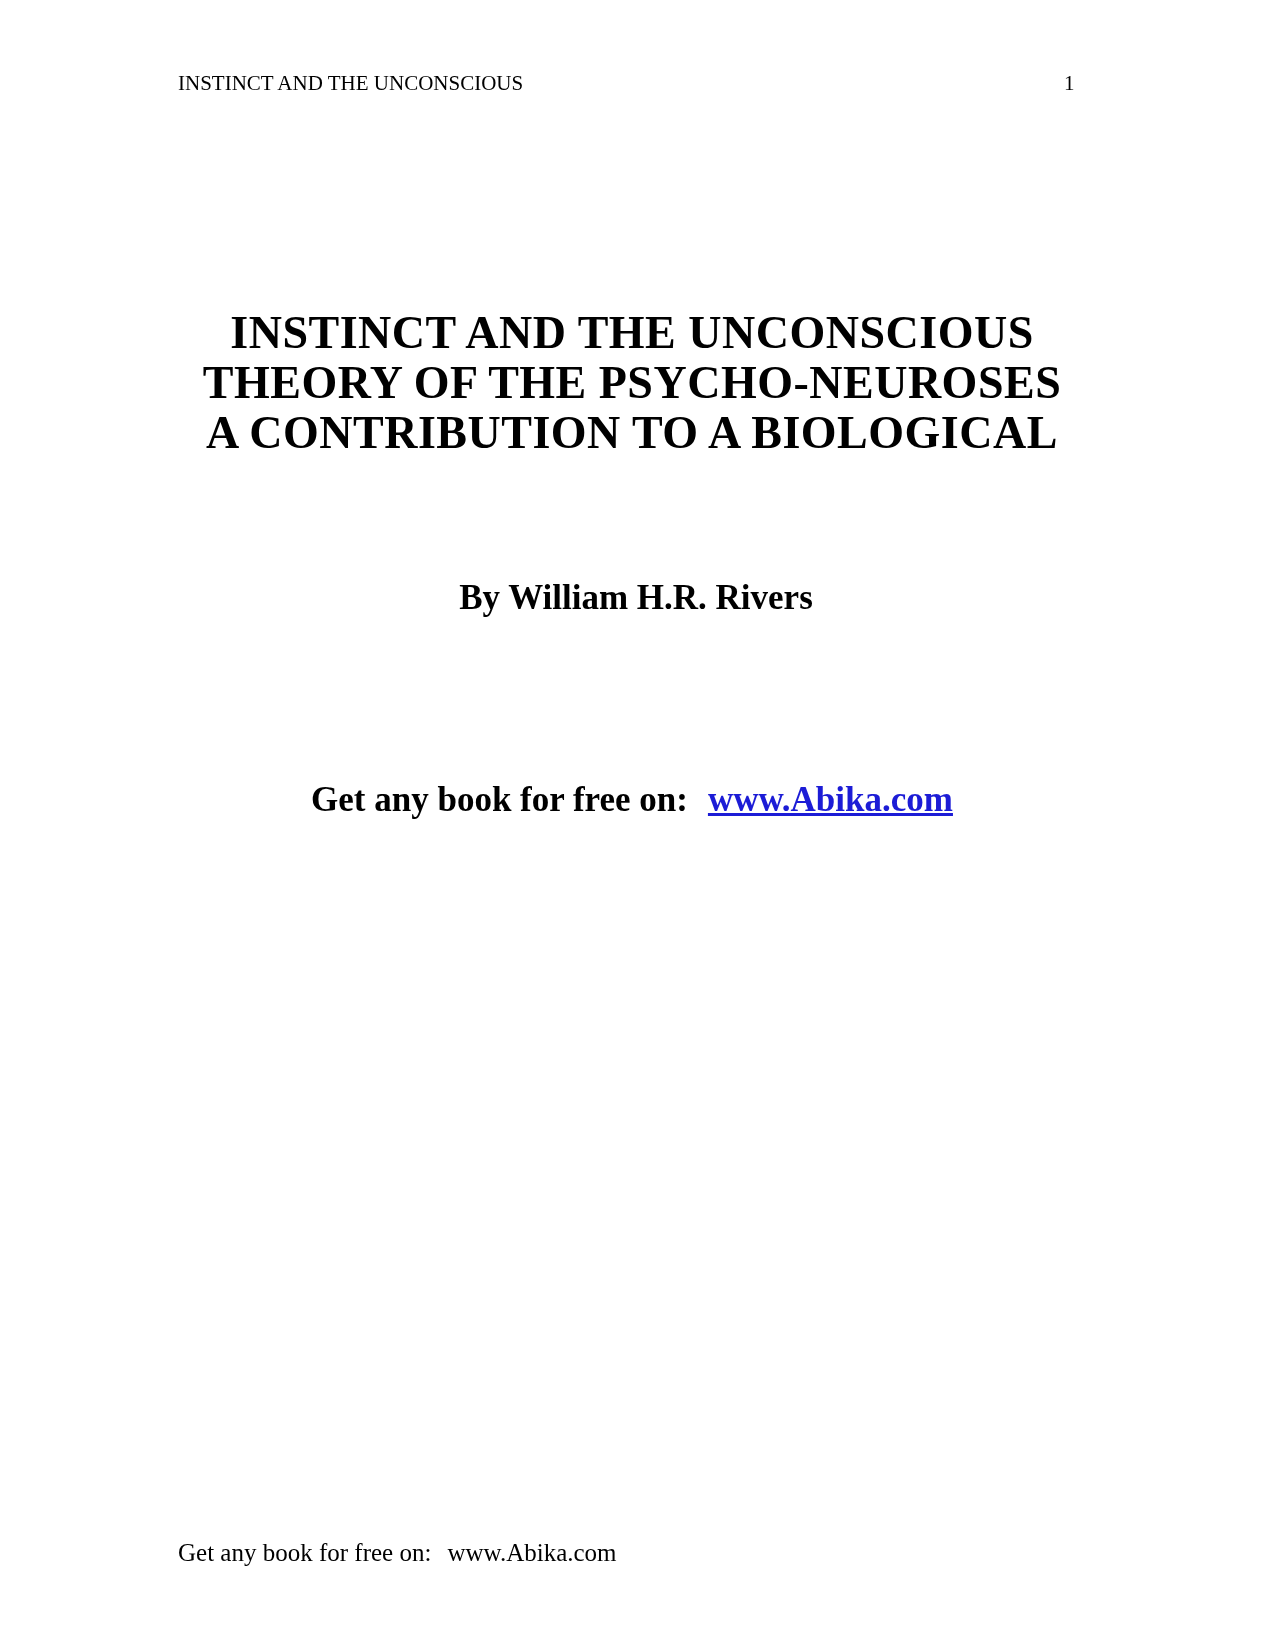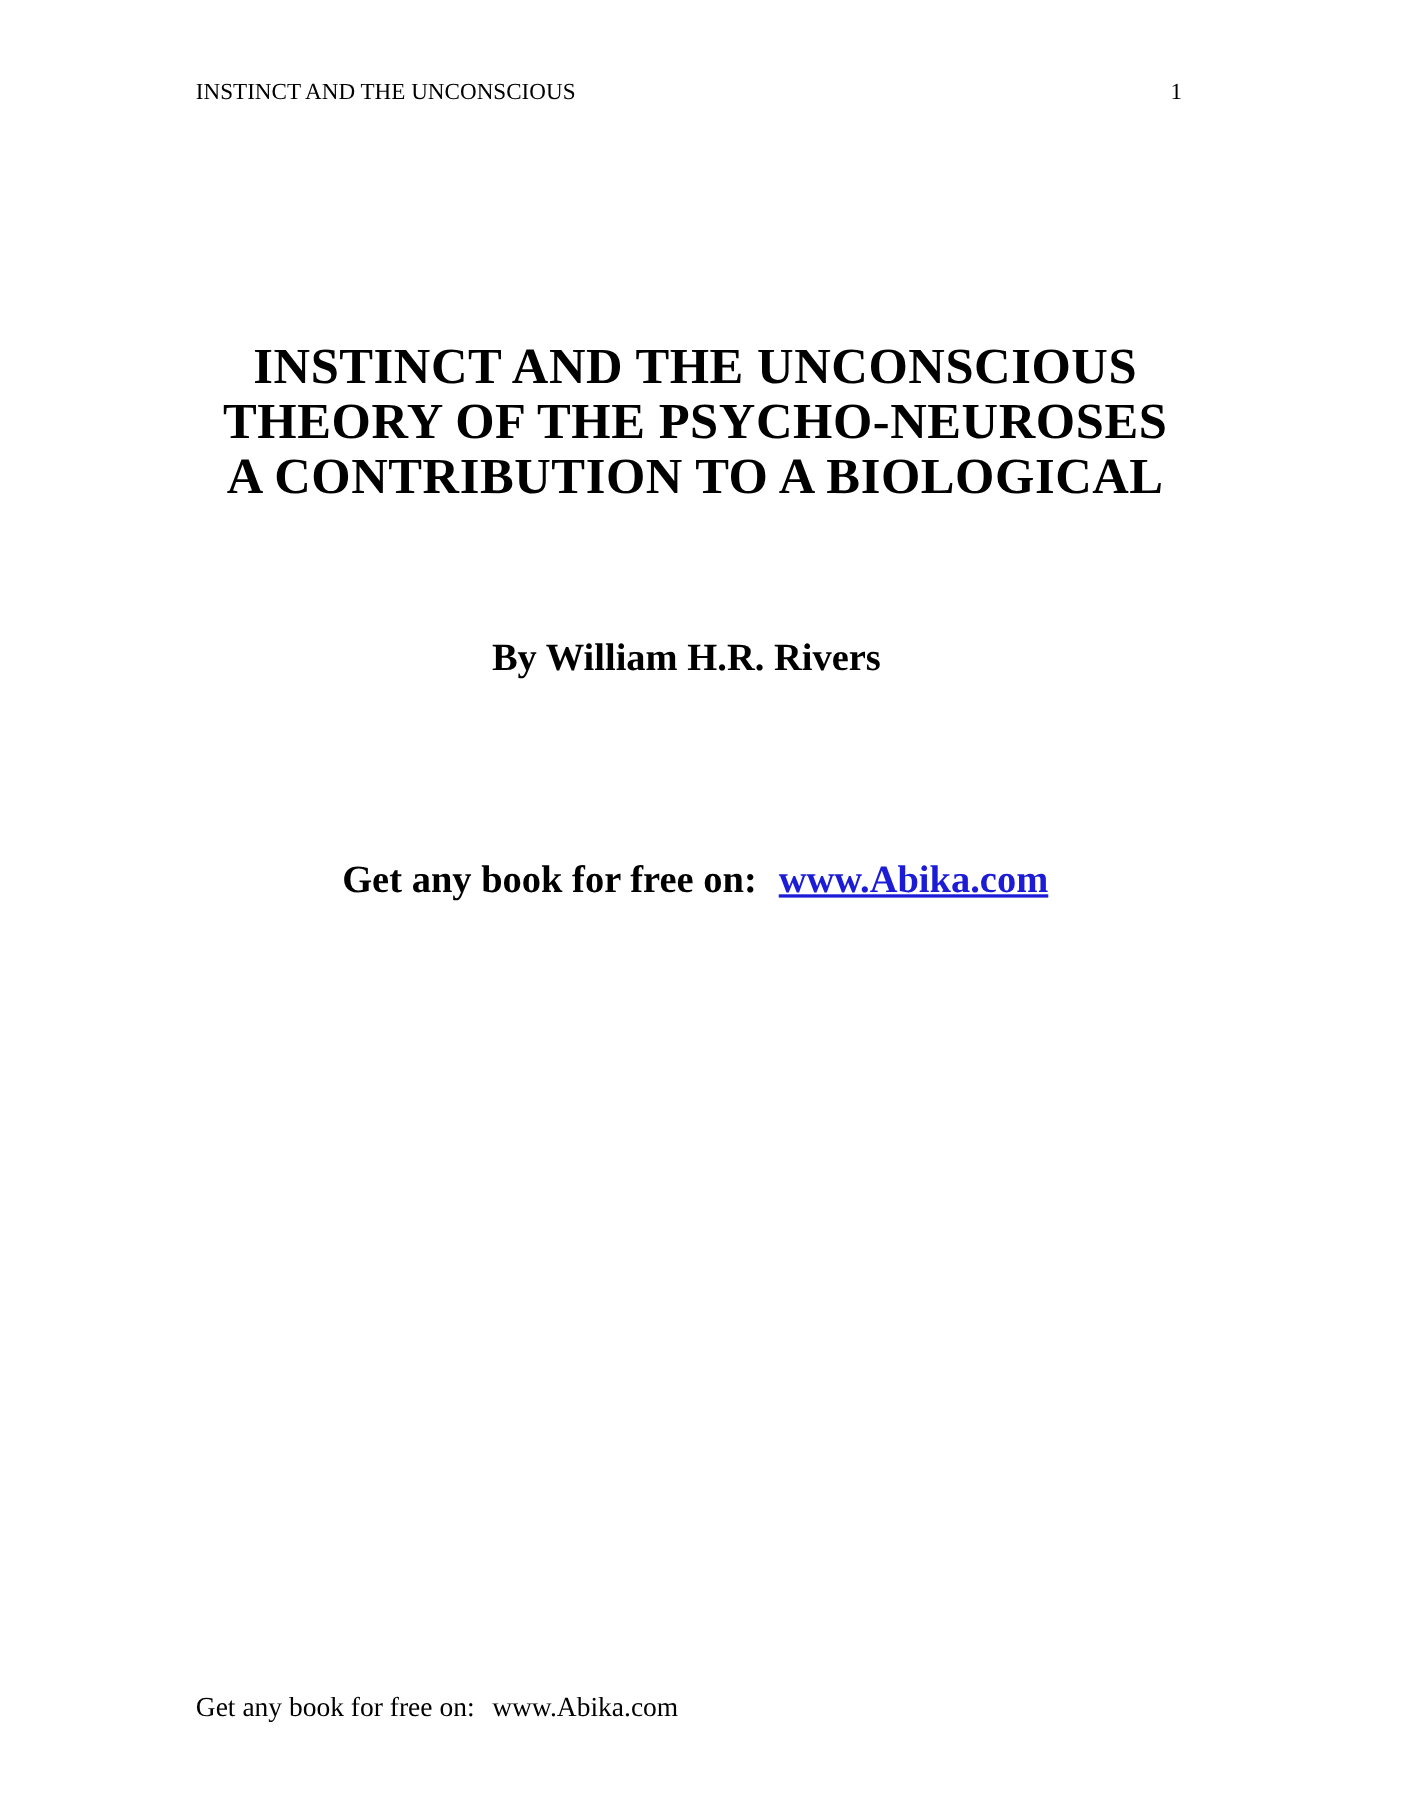--- a/index.html
+++ b/index.html
@@ -42,21 +42,21 @@
     width: 908px;
     text-align: center;
     font-weight: bold;
     font-size: 46px;
     line-height: 50px;
     letter-spacing: 0.5px;
     white-space: nowrap;
   }
   .byline {
     position: absolute;
-    left: 170px;
+    left: 182px;
     top: 577px;
     width: 908px;
     text-align: center;
     font-weight: bold;
     font-size: 35px;
     line-height: 42px;
     white-space: nowrap;
   }
   .promo {
     position: absolute;

